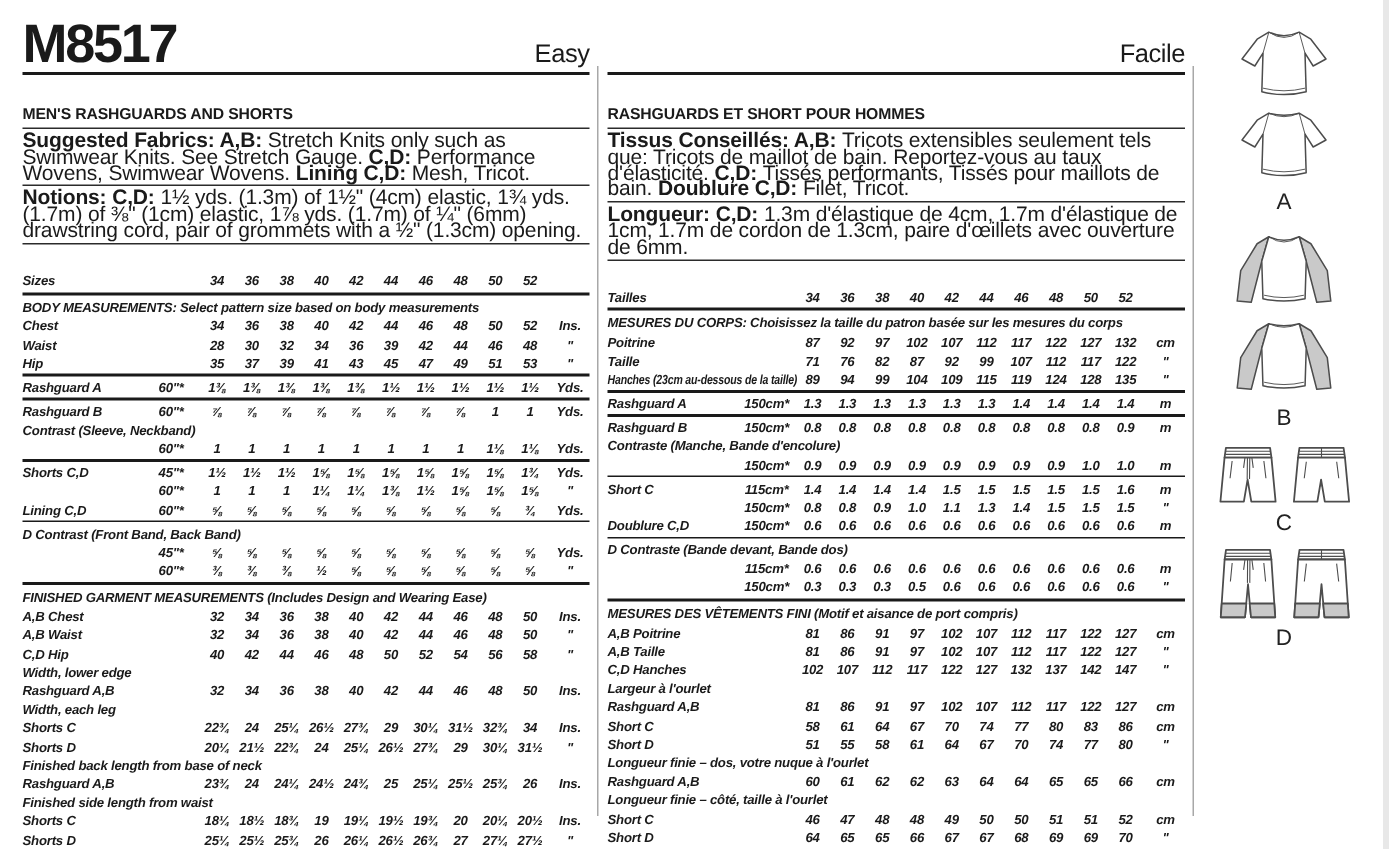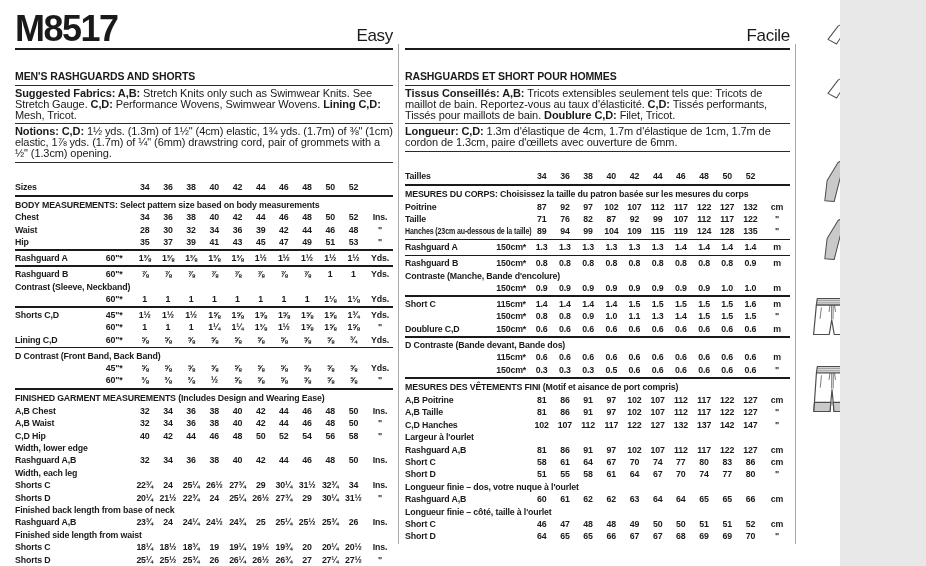--- a/index.html
+++ b/index.html
@@ -1,30 +1,30 @@
 <!DOCTYPE html>
 <html><head>
 <meta charset="utf-8">
 <style>
   html,body{margin:0;padding:0;background:#e8e8e8;}
-  .page{position:relative;width:840px;height:566px;background:#ffffff;overflow:hidden;
+  .page{position:relative;width:922px;height:566px;background:#ffffff;overflow:hidden;
         font-family:"Liberation Sans",sans-serif;color:#1a1a1a;}
   .col{position:absolute;top:12px;}
   .col-en{left:15px;width:378px;}
   .col-fr{left:405px;width:385px;}
   .mast{position:relative;height:34px;}
   .pnum{font-size:36px;font-weight:bold;letter-spacing:-1.5px;line-height:34px;}
   .diff{position:absolute;right:0;bottom:0;font-size:17px;font-weight:400;letter-spacing:-0.3px;}
   .rule{background:#1a1a1a;}
   .rule.heavy{height:2px;margin:2px 0 0 0;}
   .rule.thin{height:1px;background:#2b2b2b;margin:2px 0;}
   .sec-title{font-size:10.5px;font-weight:bold;padding:20px 0 1px;letter-spacing:-0.1px;}
-  .para{margin:2px 0 3px;font-size:11px;line-height:10.8px;letter-spacing:-0.1px;}
+  .para{margin:2px 0 3px;font-size:14px;line-height:10.8px;letter-spacing:-0.1px;}
   .para b{font-weight:bold;}
-  .mtable{margin-top:18px;}
+  .mtable{margin-top:18px;font-style:italic;}
   .trow{display:grid;grid-template-columns:minmax(0,1fr) 38px repeat(10,23.2px) 28px;
         align-items:center;height:12.4px;font-size:8.8px;font-weight:bold;letter-spacing:-0.15px;}
   .trow.heading{height:13px;}
   .cell{overflow:visible;white-space:nowrap;}
   .cell.lbl{grid-column:1;transform-origin:left center;}
   .cell.spec{grid-column:2;text-align:center;}
   .cell.val{text-align:center;}
   .cell.unit{text-align:center;padding-left:2px;}
   .cell.span-all{grid-column:1 / -1;}
   .rule.mid{height:1.6px;margin:1px 0;}

